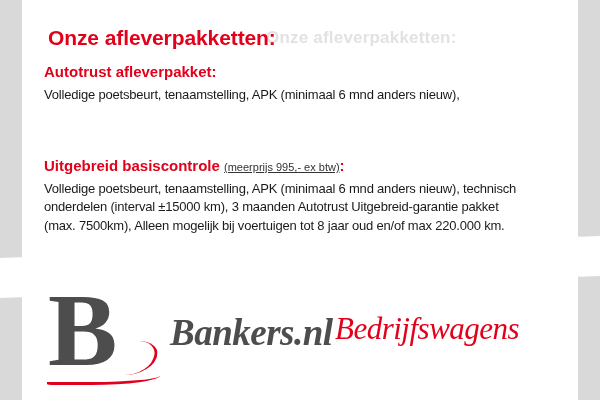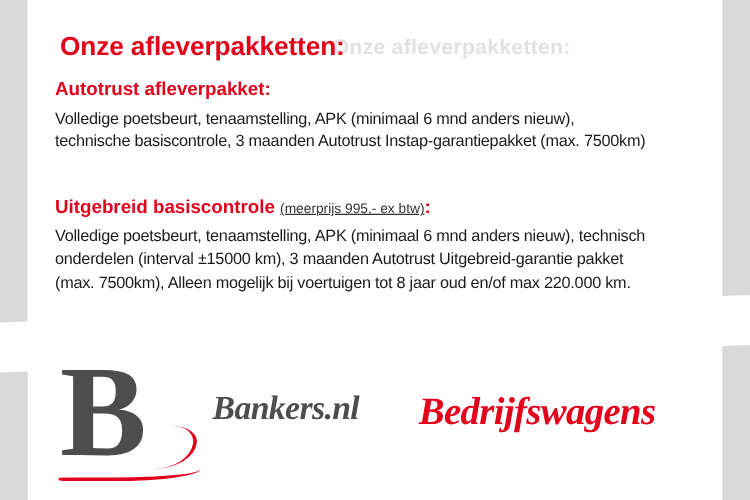--- a/index.html
+++ b/index.html
@@ -154,33 +154,33 @@
     height: 34px;
     border-right: 3px solid #e2001a;
     border-radius: 0 40% 60% 0;
     transform: skewX(-8deg);
   }
   .brand {
     position: absolute;
     left: 140px;
     top: 28px;
     font-family: "Liberation Serif", serif;
-    font-size: 27px;
+    font-size: 37px;
     font-weight: bold;
     color: #4d4d4d;
     font-style: italic;
     letter-spacing: -0.5px;
   }
   .brand-red {
     position: absolute;
     left: 305px;
     top: 28px;
     font-family: "Liberation Serif", serif;
     font-size: 31px;
-    font-weight: bold;
+    font-weight: normal;
     color: #e2001a;
     font-style: italic;
     letter-spacing: -0.5px;
   }
 </style>
 </head>
 <body>
 
 <div class="page">
 
@@ -188,21 +188,20 @@
   <div class="edge-right"></div>
 
   <div class="content">
 
     <div class="ghost-title">Onze afleverpakketten:</div>
     <div class="main-title">Onze afleverpakketten:</div>
 
     <div class="block block-std">
       <div class="sub-head">Autotrust afleverpakket:</div>
       <p class="body-text">Volledige poetsbeurt, tenaamstelling, APK (minimaal 6 mnd anders nieuw),</p>
-      <p class="body-text">technische basiscontrole, 3 maanden Autotrust Instap-garantiepakket (max. 7500km)</p>
     </div>
 
     <div class="block block-uit">
       <div class="sub-head">
         <span>Uitgebreid basiscontrole</span>
         <span class="meerprijs">(meerprijs 995,- ex btw)</span><span>:</span>
       </div>
       <p class="body-text">Volledige poetsbeurt, tenaamstelling, APK (minimaal 6 mnd anders nieuw), technisch</p>
       <p class="body-text">onderdelen (interval ±15000 km), 3 maanden Autotrust Uitgebreid-garantie pakket</p>
       <p class="body-text">(max. 7500km), Alleen mogelijk bij voertuigen tot 8 jaar oud en/of max 220.000 km.</p>

